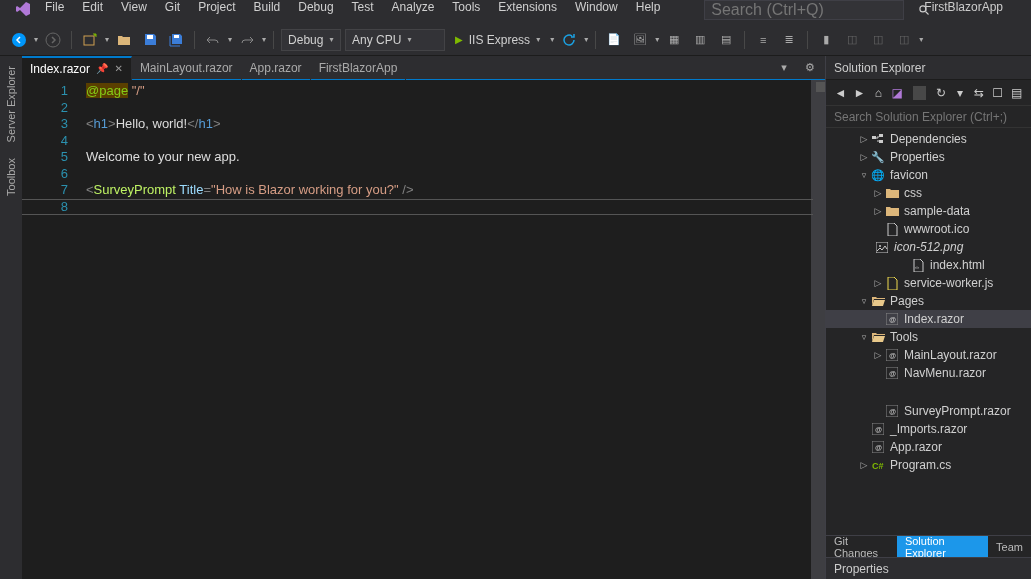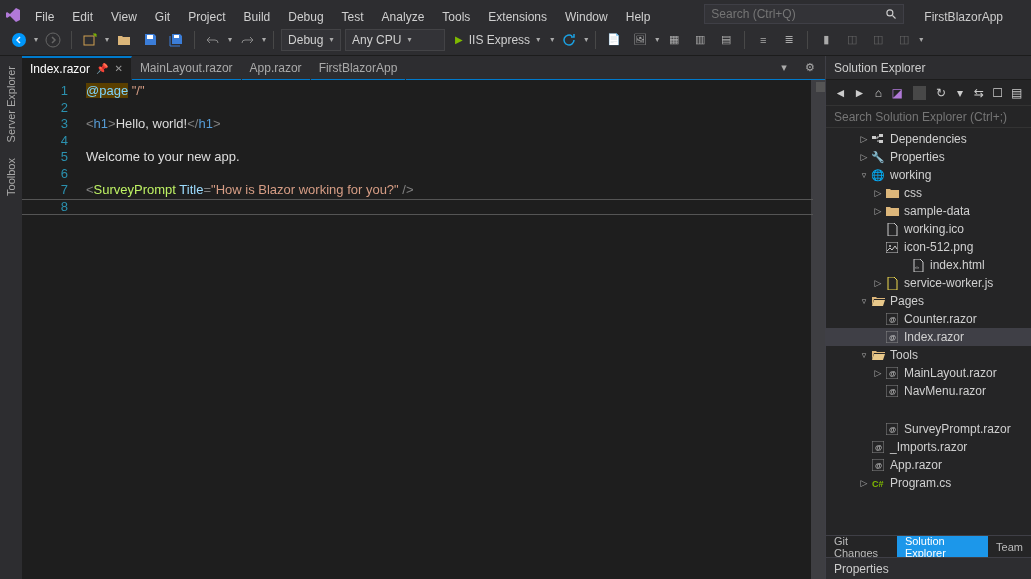--- a/index.html
+++ b/index.html
@@ -1,21 +1,21 @@
 <!DOCTYPE html>
 <html><head>
 <meta charset="utf-8">
 <style>
 *{margin:0;padding:0;box-sizing:border-box;font-family:'Segoe UI',Arial,sans-serif;user-select:none}
 body{background:#2d2d30;color:#ccc;width:1031px;height:579px;overflow:hidden;font-size:12px;display:flex;flex-direction:column}
-.menubar{height:24px;background:#2d2d30;display:flex;align-items:flex-end;gap:2px;padding-left:2px}
+.menubar{height:24px;background:#2d2d30;display:flex;align-items:flex-start;gap:2px;padding-left:12px}
 .vs-logo{width:22px;height:18px;display:flex;align-items:center;justify-content:center}
 .menu-item{padding:3px 9px;color:#d0d0d0;cursor:pointer}
 .search-box{margin-left:auto;width:200px;height:20px;background:#333337;border:1px solid #3f3f46;display:flex;align-items:center;padding:0 6px;color:#999}
-.search-box input{background:transparent;border:0;color:#f97316;flex:1;outline:none;font-size:12px}
+.search-box input{background:transparent;border:0;color:#f97316;flex:1;outline:none;font-size:16px}
 .app-title{padding:0 28px 0 18px;color:#ccc;font-size:12px}
 .toolbar{height:32px;background:#2d2d30;display:flex;align-items:center;gap:4px;padding:0 8px;border-bottom:1px solid #1c1c1c}
 .tb-btn{width:22px;height:22px;display:flex;align-items:center;justify-content:center;cursor:pointer;color:#aaa;font-size:11px}
 .tb-sep{width:1px;height:18px;background:#484848;margin:0 3px}
 .tb-drop{height:22px;background:#333337;border:1px solid #434346;display:flex;align-items:center;padding:0 6px;color:#d0d0d0;font-size:12px;gap:6px;cursor:pointer}
 .tb-drop.w1{width:60px}
 .tb-drop.w2{width:100px}
 .play{color:#7fba00;font-size:10px}
 .chev{font-size:8px;color:#aaa}
 .main{flex:1;display:flex;min-height:0}
@@ -23,21 +23,21 @@
 .vtab{writing-mode:vertical-rl;text-orientation:mixed;padding:8px 2px;color:#aaa;font-size:11px;cursor:pointer;transform:rotate(180deg)}
 .editor-area{flex:1;display:flex;flex-direction:column;min-width:0;background:#1e1e1e}
 .doc-tabs{height:24px;background:#2d2d30;display:flex;align-items:center;border-bottom:1px solid #007acc;position:relative}
 .doc-tab{height:24px;display:flex;align-items:center;padding:0 8px;gap:6px;color:#aaa;font-size:12px;cursor:pointer;border-right:1px solid #2d2d30}
 .doc-tab.active{background:#1e1e1e;color:#fff;border-top:2px solid #007acc;padding-top:0}
 .doc-tab .x{font-size:10px;color:#999}
 .tab-controls{margin-left:auto;display:flex;gap:4px;padding-right:4px}
 .editor{flex:1;display:flex;background:#1e1e1e;font-family:Consolas,monospace;font-size:13px;position:relative}
 .gutter{width:60px;text-align:right;padding:3px 14px 0 0;color:#2b91af;line-height:16.5px;background:#1e1e1e}
 .code{flex:1;padding:3px 0 0 4px;line-height:16.5px;color:#dcdcdc;white-space:pre}
-.hl{background:#5a3f00;color:#7dd3fc}
+.hl{background:#5a3f00;color:#84cc16}
 .str{color:#d69d85}
 .tag{color:#808080}
 .elem{color:#569cd6}
 .comp{color:#bef264}
 .attr{color:#9cdcfe}
 .eq{color:#808080}
 .cursor-line{position:absolute;left:0;right:12px;height:16px;border:1px solid #555;border-left:0;border-right:0;top:119px}
 .split-handle{position:absolute;right:0;top:2px;width:9px;height:10px;background:#555;cursor:ns-resize}
 .vsb{width:14px;background:#3e3e42}
 .side{width:206px;background:#252526;display:flex;flex-direction:column;border-left:1px solid #3f3f46}
@@ -269,21 +269,21 @@
           <span>Dependencies</span>
         </div>
         <div class="tree-row" style="padding-left: 32px;">
           <span class="arrow">▷</span>
           <span class="ico i-wrench">🔧</span>
           <span>Properties</span>
         </div>
         <div class="tree-row" style="padding-left: 32px;">
           <span class="arrow">▿</span>
           <span class="ico i-globe">🌐</span>
-          <span>working</span>
+          <span>favicon</span>
         </div>
         <div class="tree-row" style="padding-left: 46px;">
           <span class="arrow">▷</span>
           <span class="ico i-fold">
             <svg width="13" height="11" viewBox="0 0 13 11">
               <path d="M0 1h4l1 1h8v8H0z" fill="#dcb67a"></path>
             </svg>
           </span>
           <span>css</span>
         </div>
@@ -296,23 +296,23 @@
           </span>
           <span>sample-data</span>
         </div>
         <div class="tree-row" style="padding-left: 46px;">
           <span class="arrow"></span>
           <span class="ico i-file">
             <svg width="11" height="13" viewBox="0 0 11 13">
               <path d="M1 0h6l3 3v10H1z" fill="none" stroke="#ccc"></path>
             </svg>
           </span>
-          <span>working.ico</span>
-        </div>
-        <div class="tree-row" style="padding-left: 46px;">
+          <span>wwwroot.ico</span>
+        </div>
+        <div class="tree-row" style="padding-left: 36px; font-style: italic;">
           <span class="arrow"></span>
           <span class="ico i-img">
             <svg width="12" height="11" viewBox="0 0 12 11">
               <rect width="12" height="11" fill="none" stroke="#ccc"></rect>
               <circle cx="4" cy="4" r="1" fill="#ccc"></circle>
               <path d="M1 9l3-3 2 2 3-4 2 3" stroke="#ccc" fill="none"></path>
             </svg>
           </span>
           <span>icon-512.png</span>
         </div>
@@ -337,30 +337,20 @@
         </div>
         <div class="tree-row" style="padding-left: 32px;">
           <span class="arrow">▿</span>
           <span class="ico i-fold-o">
             <svg width="13" height="11" viewBox="0 0 13 11">
               <path d="M0 1h4l1 1h8v1H2l-2 7z" fill="#dcb67a"></path>
               <path d="M2 4h11l-2 6H0z" fill="#e8c88a"></path>
             </svg>
           </span>
           <span>Pages</span>
-        </div>
-        <div class="tree-row" style="padding-left: 46px;">
-          <span class="arrow"></span>
-          <span class="ico i-raz">
-            <svg width="12" height="12" viewBox="0 0 12 12">
-              <rect width="12" height="12" fill="none" stroke="#888"></rect>
-              <text x="3" y="9" font-size="7" fill="#ccc">@</text>
-            </svg>
-          </span>
-          <span>Counter.razor</span>
         </div>
         <div class="tree-row sel" style="padding-left: 46px;">
           <span class="arrow"></span>
           <span class="ico i-raz">
             <svg width="12" height="12" viewBox="0 0 12 12">
               <rect width="12" height="12" fill="none" stroke="#888"></rect>
               <text x="3" y="9" font-size="7" fill="#ccc">@</text>
             </svg>
           </span>
           <span>Index.razor</span>

